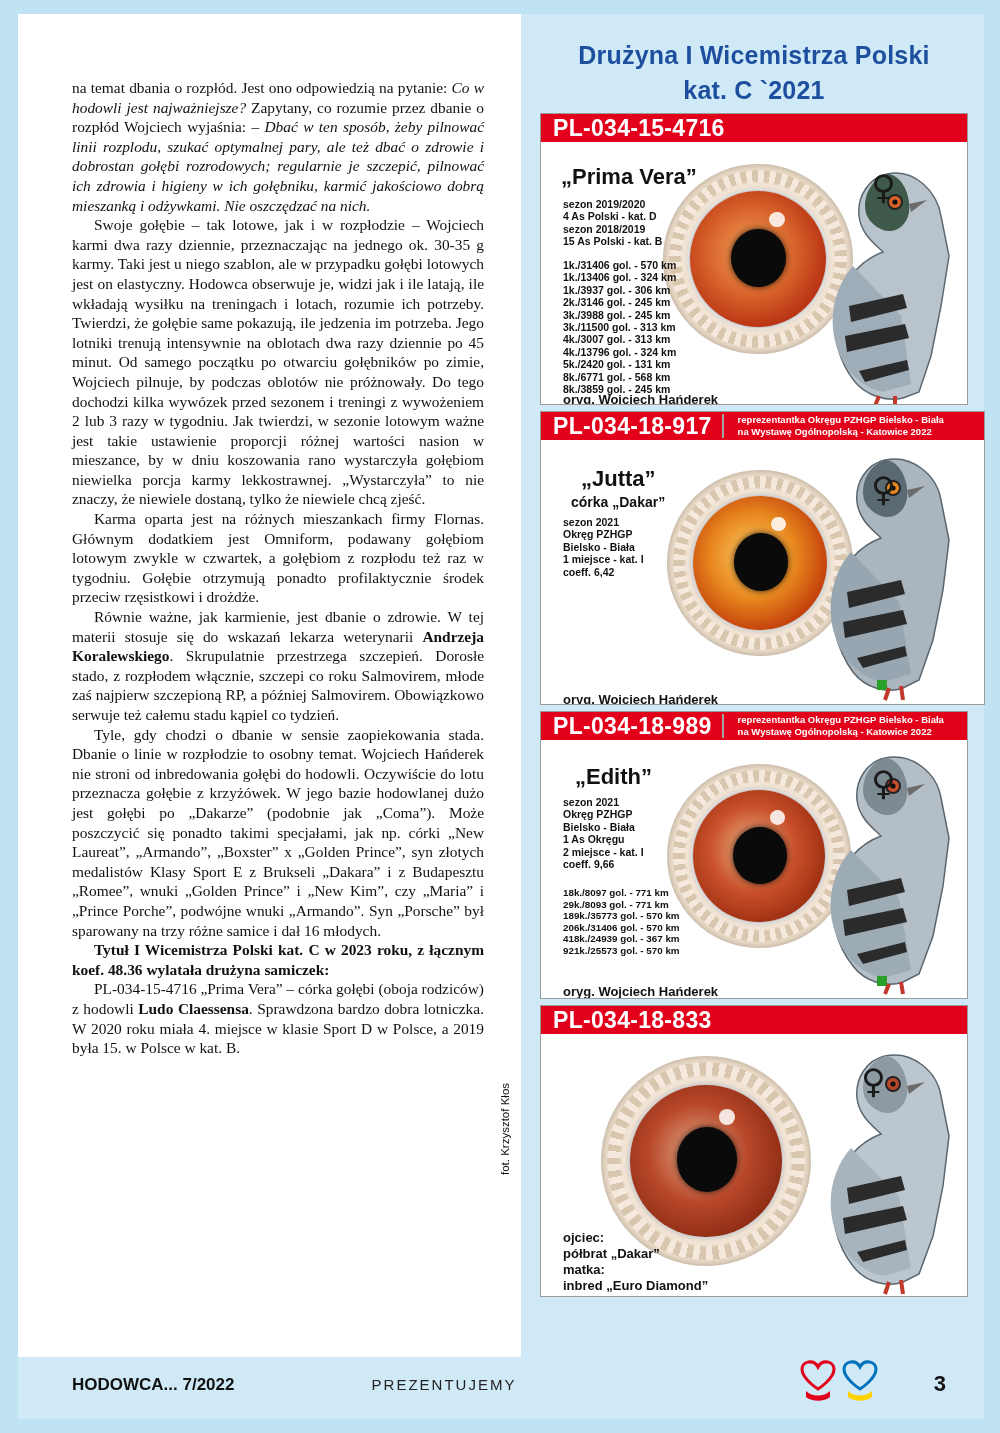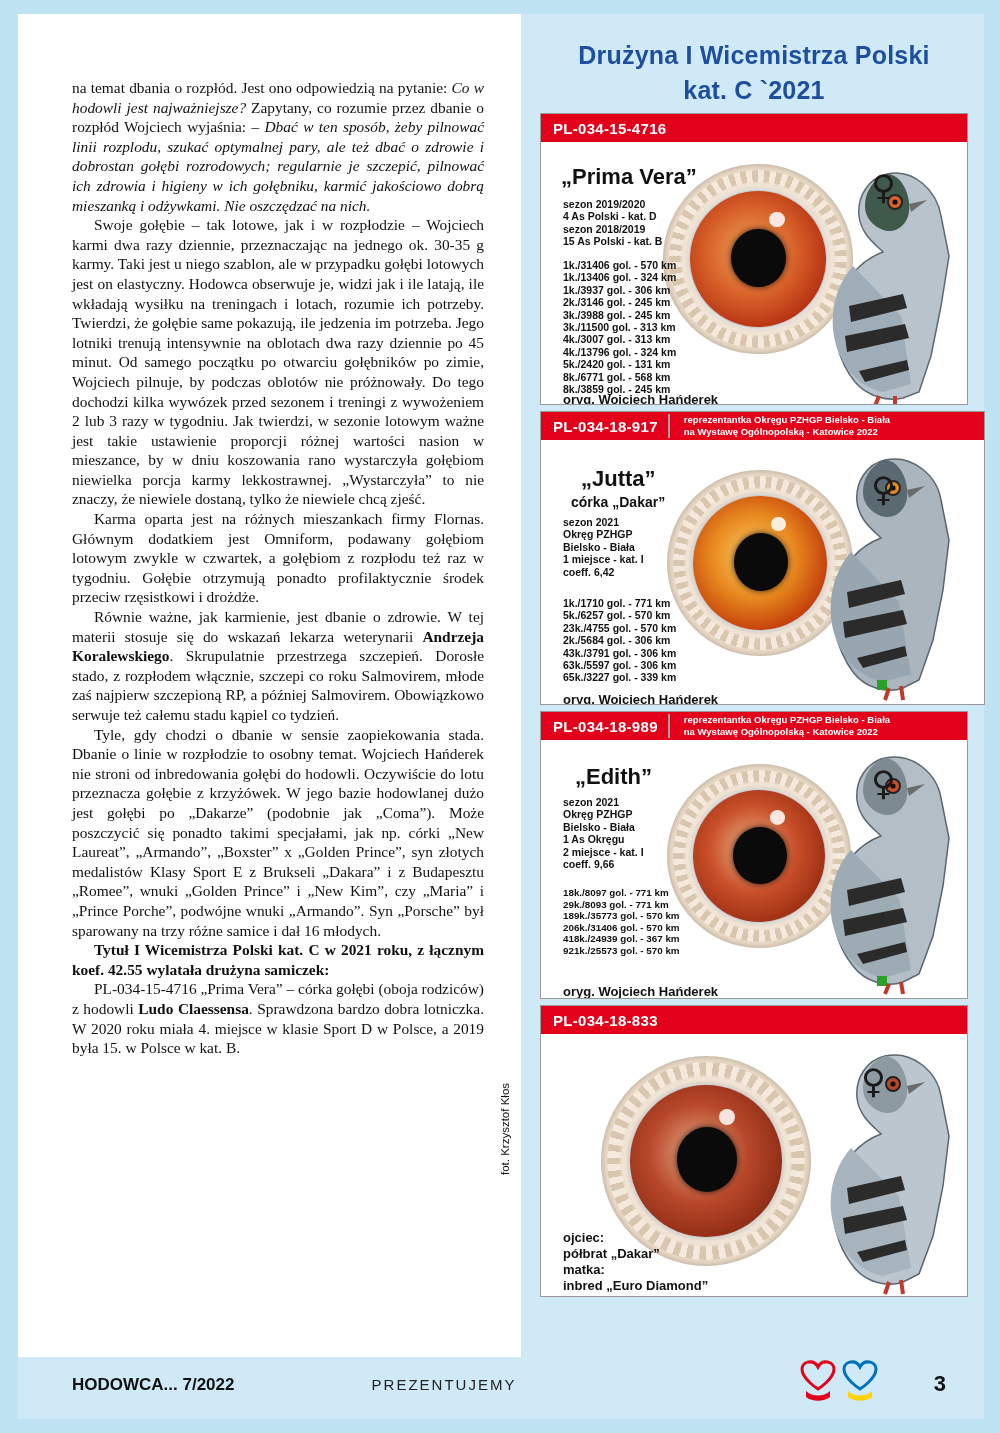--- a/index.html
+++ b/index.html
@@ -46,21 +46,21 @@
   }
   .card-header {
     position:absolute; left:0; top:0; height:28px; width:100%;
     background:#e2001a;
     display:flex; align-items:center;
   }
   .card-id {
     color:#ffffff;
     font-family:"Liberation Sans", sans-serif;
     font-weight:bold;
-    font-size:15px;
+    font-size:23px;
     padding-left:12px;
     letter-spacing:0.3px;
     white-space:nowrap;
   }
   .card-sub {
     color:#ffffff;
     font-family:"Liberation Sans", sans-serif;
     font-weight:bold;
     font-size:9.5px;
     line-height:12px;
@@ -293,27 +293,20 @@
 
       <div class="venus" style="left:330px; top:32px;">♀</div>
 
       <div class="bird-name" style="left:40px; top:26px; font-size:22px;">„Jutta”</div>
       <div class="bird-sub" style="left:30px; top:54px;">córka „Dakar”</div>
       <div class="stat-block" style="left:22px; top:76px;">sezon 2021
 Okręg PZHGP
 Bielsko - Biała
 1 miejsce - kat. I
 coeff. 6,42</div>
-      <div class="stat-block" style="left:22px; top:157px;">1k./1710 gol. - 771 km
-5k./6257 gol. - 570 km
-23k./4755 gol. - 570 km
-2k./5684 gol. - 306 km
-43k./3791 gol. - 306 km
-63k./5597 gol. - 306 km
-65k./3227 gol. - 339 km</div>
       <div class="credit" style="left:22px; top:252px;">oryg. Wojciech Hańderek</div>
     </div>
   </div>
 
   <div class="card" style="left:540px; top:711px; width:428px; height:288px;">
     <div class="card-header">
       <span class="card-id">PL-034-18-989</span>
       <span class="card-sub">reprezentantka Okręgu PZHGP Bielsko - Biała
 na Wystawę Ogólnopolską - Katowice 2022</span>
     </div>
@@ -394,21 +387,21 @@
   </div>
 
   <div id="photo-credit">fot. Krzysztof Kłos</div>
 
   <div id="article">
     <p class="noindent"><span>na temat dbania o rozpłód. Jest ono odpowiedzią na pytanie: </span><span class="it">Co w hodowli jest najważniejsze?</span><span> Zapytany, co rozumie przez dbanie o rozpłód Wojciech wyjaśnia: </span><span class="it">– Dbać w ten sposób, żeby pilnować linii rozplodu, szukać optymalnej pary, ale też dbać o zdrowie i dobrostan gołębi  rozrodowych; regularnie je szczepić, pilnować ich zdrowia i higieny w ich gołębniku, karmić jakościowo dobrą mieszanką i odżywkami. Nie oszczędzać na nich.</span></p>
     <p>Swoje gołębie – tak lotowe, jak i w rozpłodzie – Wojciech karmi dwa razy dziennie, przeznaczając na jednego ok. 30-35 g karmy. Taki jest u niego szablon, ale w przypadku gołębi lotowych jest on elastyczny. Hodowca obserwuje je, widzi jak i ile latają, ile wkładają wysiłku na treningach i lotach, rozumie ich potrzeby. Twierdzi, że gołębie same pokazują, ile jedzenia im potrzeba. Jego lotniki trenują intensywnie na oblotach dwa razy dziennie po 45 minut. Od samego początku po otwarciu gołębników po zimie, Wojciech  pilnuje, by podczas oblotów nie próżnowały. Do tego dochodzi kilka wywózek przed sezonem i treningi z wywożeniem 2 lub 3 razy w tygodniu. Jak twierdzi, w sezonie lotowym ważne jest takie ustawienie proporcji różnej wartości nasion w mieszance, by w dniu koszowania rano wystarczyła gołębiom niewielka porcja karmy lekkostrawnej. „Wystarczyła” to nie znaczy, że niewiele dostaną, tylko że niewiele chcą zjeść.</p>
     <p>Karma oparta jest na różnych mieszankach firmy Flornas. Głównym dodatkiem jest Omniform, podawany gołębiom lotowym zwykle w czwartek, a gołębiom z rozpłodu też raz w tygodniu. Gołębie otrzymują ponadto profilaktycznie środek przeciw rzęsistkowi i drożdże.</p>
     <p><span>Równie ważne, jak karmienie, jest dbanie o zdrowie. W tej materii stosuje się do wskazań lekarza weterynarii </span><span class="bd">Andrzeja Koralewskiego</span><span>. Skrupulatnie przestrzega szczepień.  Dorosłe stado, z rozpłodem włącznie, szczepi co roku Salmovirem, młode  zaś najpierw szczepioną RP, a później Salmovirem.  Obowiązkowo serwuje też całemu stadu kąpiel co tydzień.</span></p>
     <p>Tyle, gdy chodzi o dbanie w sensie zaopiekowania stada. Dbanie o linie w rozpłodzie to osobny temat. Wojciech Hańderek nie stroni od inbredowania gołębi do hodowli. Oczywiście do lotu przeznacza gołębie z krzyżówek. W jego bazie hodowlanej dużo jest gołębi po „Dakarze” (podobnie jak „Coma”). Może poszczycić się ponadto takimi specjałami, jak np. córki „New Laureat”, „Armando”, „Boxster” x „Golden Prince”, syn złotych medalistów Klasy Sport E z Brukseli „Dakara” i z Budapesztu „Romee”, wnuki „Golden Prince” i „New Kim”, czy „Maria” i „Prince Porche”, podwójne wnuki „Armando”. Syn „Porsche” był sparowany na trzy różne samice i dał 16 młodych.</p>
-    <p class="bd">Tytuł I Wicemistrza Polski kat. C w 2021 roku, z łącznym koef. 42.55 wylatała drużyna samiczek:</p>
+    <p class="bd">Tytuł I Wicemistrza Polski kat. C w 2023 roku, z łącznym koef. 48.36 wylatała drużyna samiczek:</p>
     <p><span>PL-034-15-4716 „Prima Vera” – córka gołębi (oboja rodziców) z hodowli </span><span class="bd">Ludo Claessensa</span><span>. Sprawdzona bardzo dobra lotniczka. W 2020 roku miała 4. miejsce w klasie Sport D w Polsce, a 2019 była 15. w Polsce w kat. B.</span></p>
   </div>
 
   <div id="footer-bar"></div>
   <div id="footer-left">HODOWCA... 7/2022</div>
   <div id="footer-center">PREZENTUJEMY</div>
 
   <svg id="footer-logo" viewBox="0 0 118 48">
     <path d="M16 14 C16 6 28 4 32 12 C36 4 48 6 48 14 C48 24 32 34 32 34 C32 34 16 24 16 14 Z" fill="none" stroke="#e2001a" stroke-width="3"></path>
     <path d="M58 14 C58 6 70 4 74 12 C78 4 90 6 90 14 C90 24 74 34 74 34 C74 34 58 24 58 14 Z" fill="none" stroke="#0072bc" stroke-width="3"></path>

